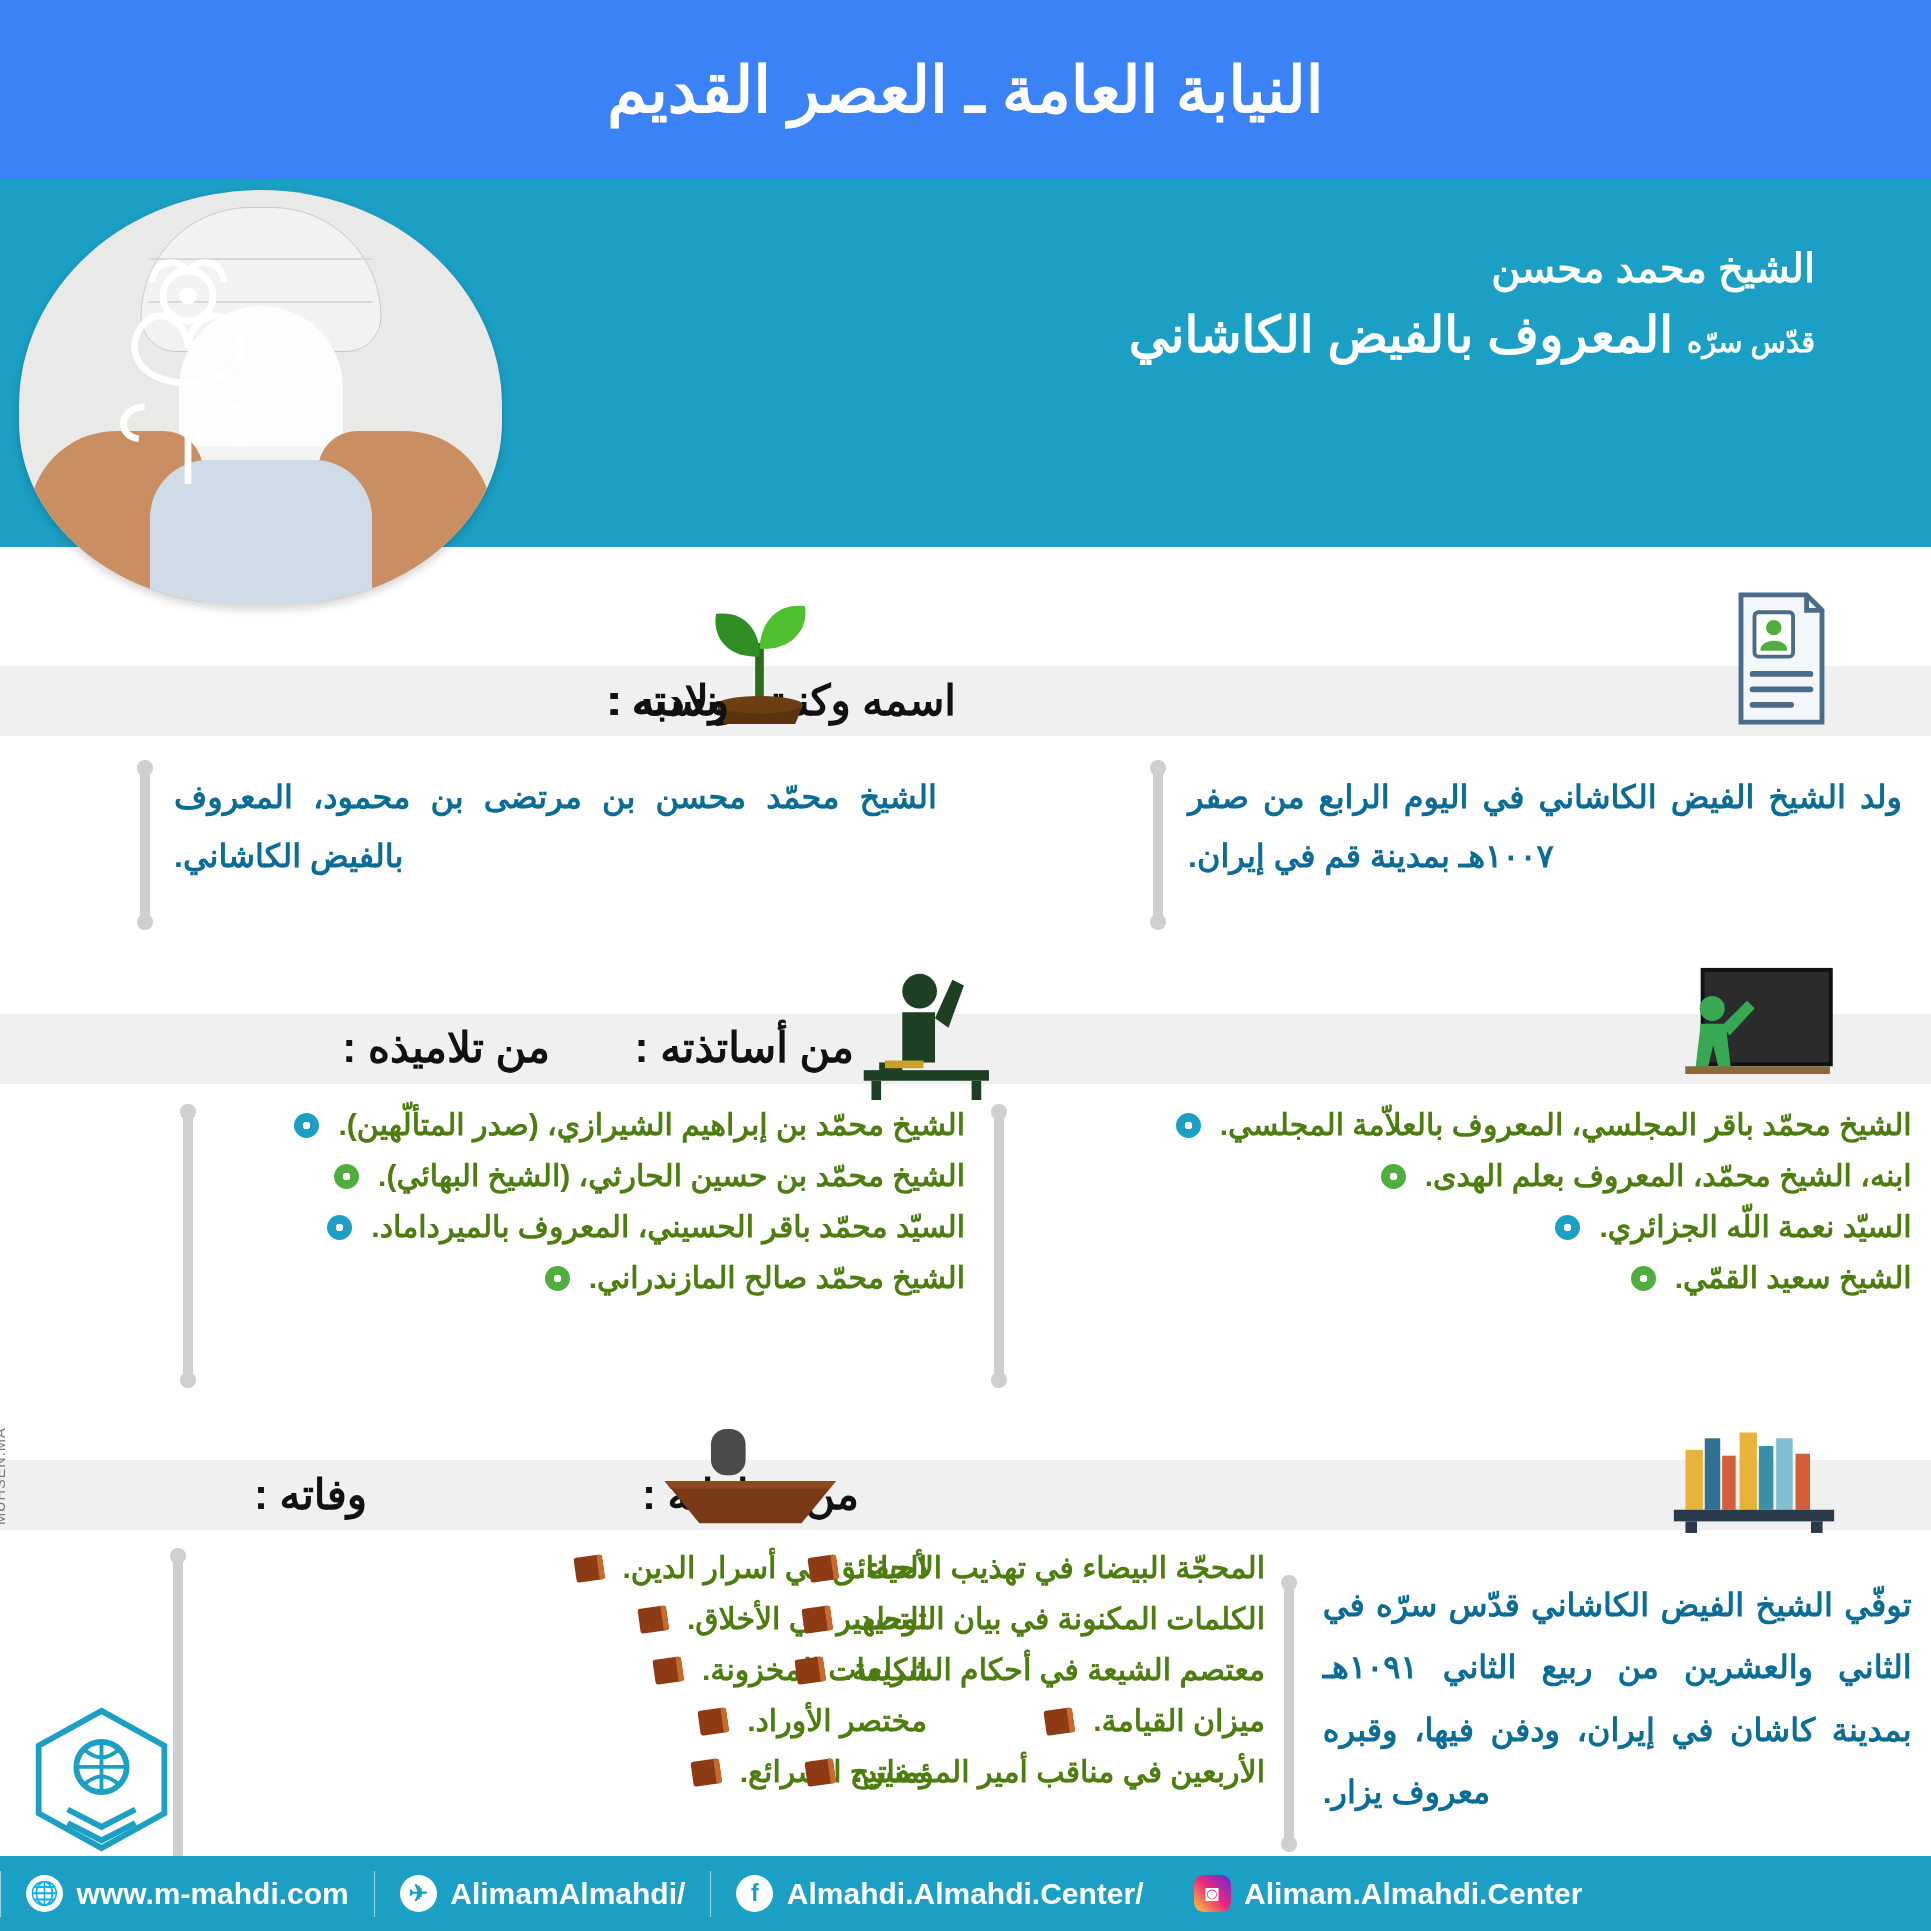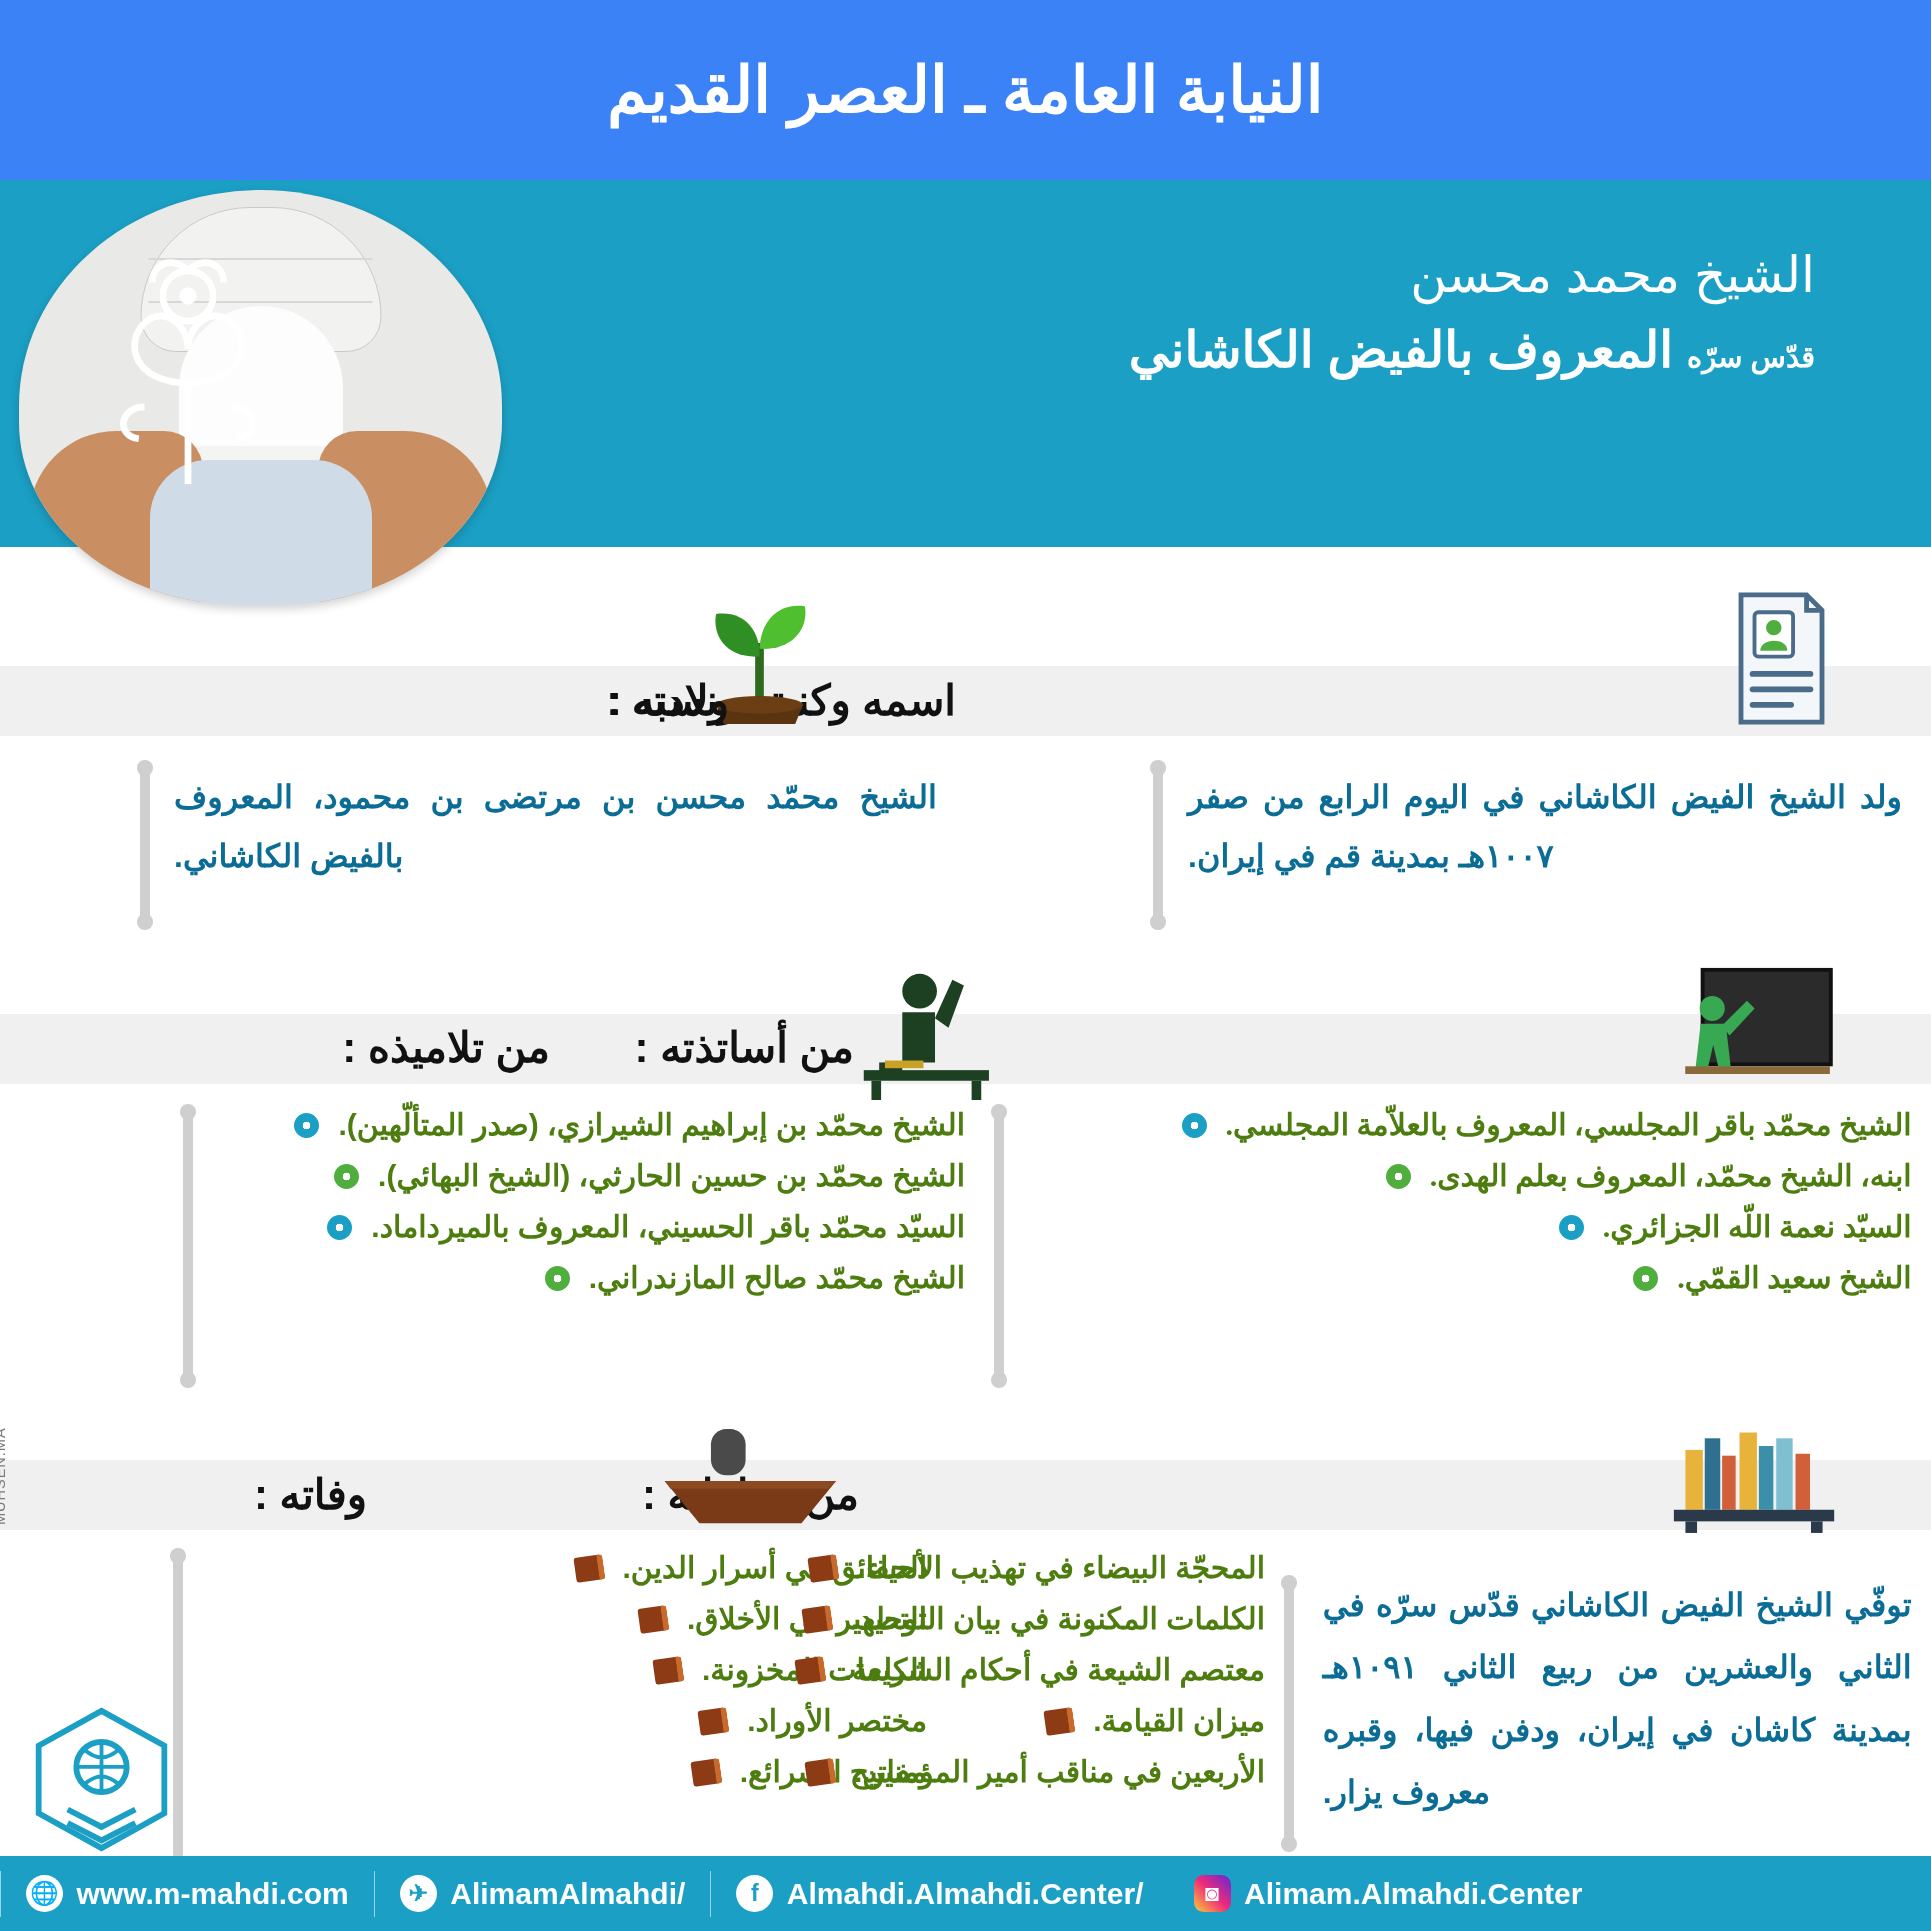--- a/index.html
+++ b/index.html
@@ -81,21 +81,21 @@
     background: #cfdce8;
     border-radius: 58px 58px 0 0;
   }
 
   .hero-names {
     position: absolute; top: 58px; right: 116px;
     width: 1139px;
     text-align: right;
     color: #ffffff;
   }
-  .hero-name-1 { font-size: 50px; font-weight: normal; line-height: 1.5; }
+  .hero-name-1 { font-size: 40px; font-weight: bold; line-height: 1.5; }
   .hero-name-2 { font-size: 50px; font-weight: bold; line-height: 1.5; }
   .hero-name-2 .hon { font-size: 29px; }
   .ornament {
     position: absolute; top: 58px; left: 106px;
     width: 164px; height: 251px;
   }
 
   
   .band {
     position: absolute; left: 0; width: 1931px; height: 70px;
@@ -326,21 +326,21 @@
     <rect x="126" y="115" width="10" height="20" fill="#1d3f22"></rect>
     <rect x="36" y="94" width="40" height="8" fill="#c8a227"></rect>
   </svg>
 
   <div class="sec-title" style="top:1023px; right:1067px; left:541px; width:0;"></div>
   <div class="sec-title" style="top:1023px; right:1057px;"></div>
   <div class="sec-title" style="top:1023px; right:1112px; left:auto;"></div>
   <div class="sec-title" style="top:1023px; right:1381px;">من تلاميذه :</div>
 
   <div class="pin" style="top:1112px; right:927px; height:268px;"></div>
-  <ul class="blist" style="top:1110px; right:19.3px; width:888px;font-family:Liberation Serif, serif;">
+  <ul class="blist" style="top:1110px; right:19.3px; width:888px;">
     <li>
         <span class="dot"></span>
         <span>الشيخ محمّد باقر المجلسي، المعروف بالعلاّمة المجلسي.</span>
       </li>
     <li>
         <span class="dot green"></span>
         <span>ابنه، الشيخ محمّد، المعروف بعلم الهدى.</span>
       </li>
     <li>
         <span class="dot"></span>

